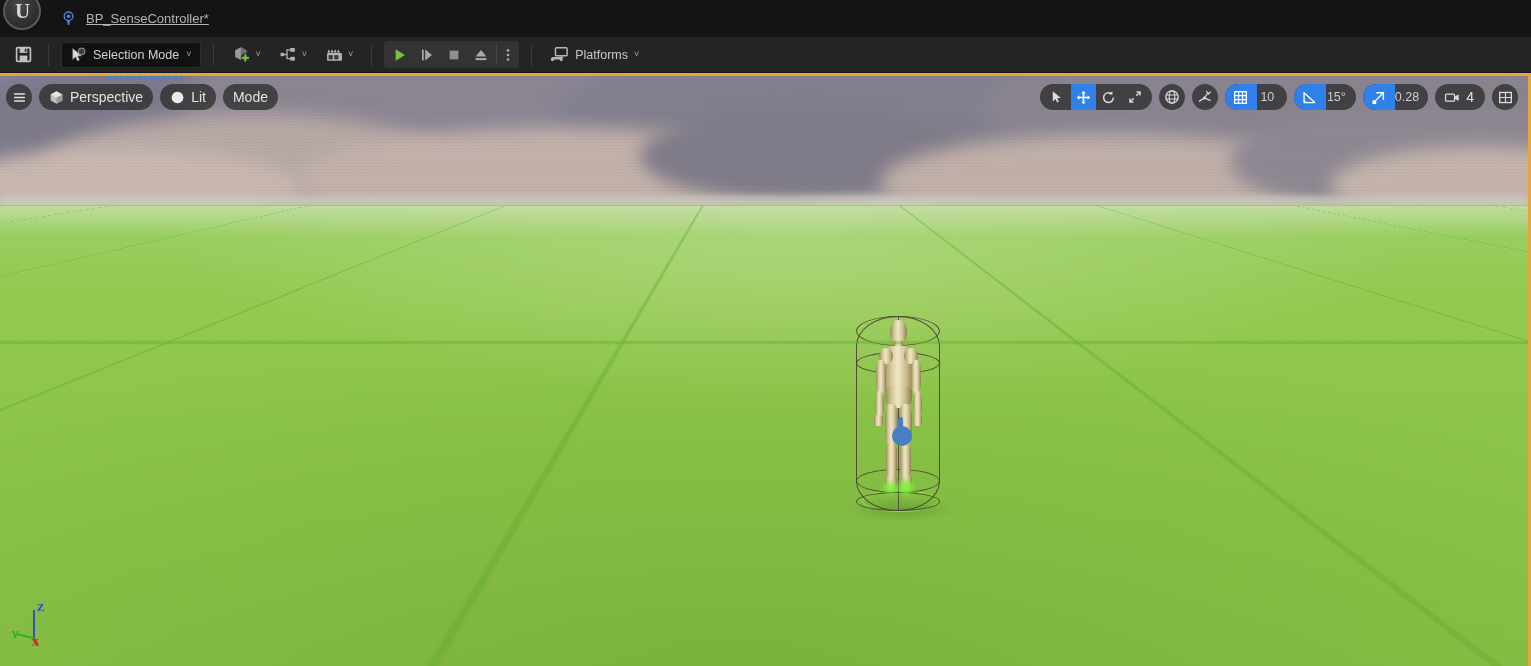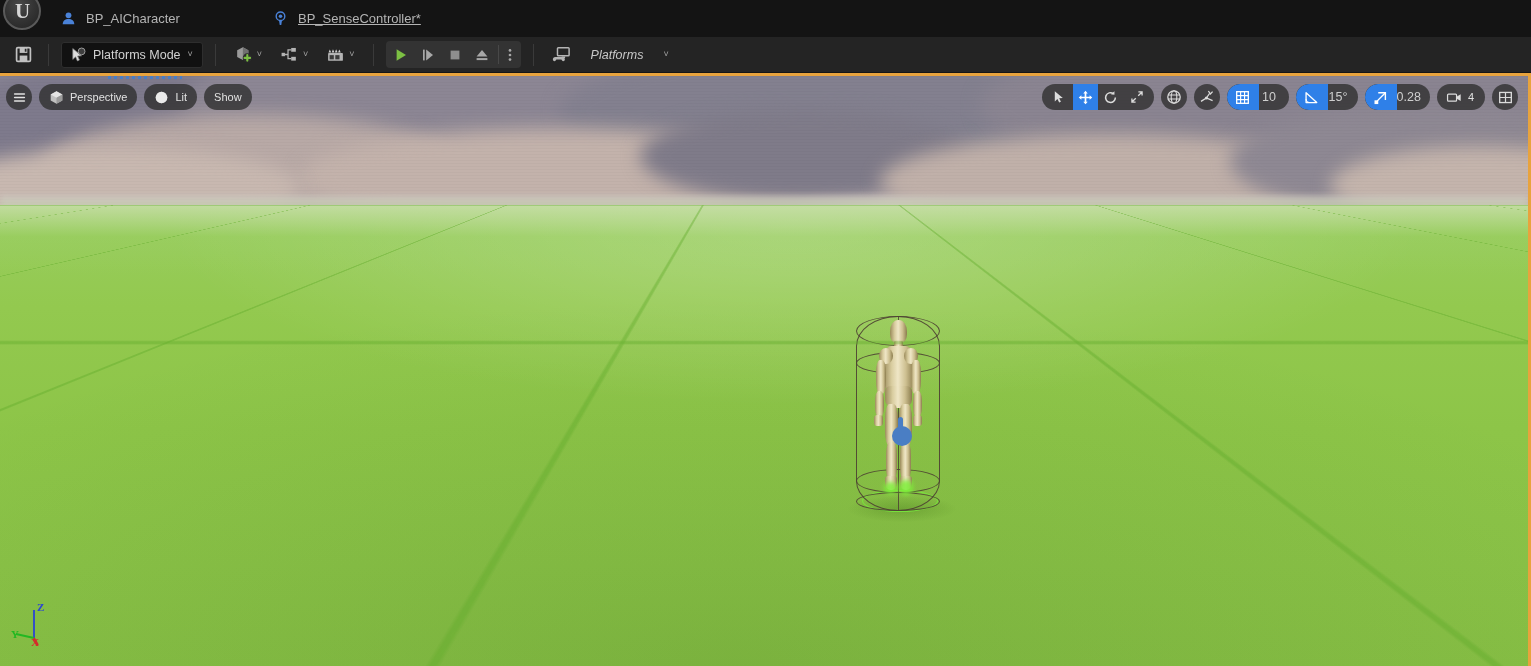--- a/index.html
+++ b/index.html
@@ -311,21 +311,21 @@
     display: flex; align-items: center; gap: 7px;
     z-index: 10;
   }
   .chip {
     height: 26px;
     display: flex; align-items: center; gap: 6px;
     padding: 0 10px;
     border-radius: 13px;
     background: rgba(48,48,48,0.80);
     color: #e2e2e2;
-    font-size: 11px;
+    font-size: 14px;
     box-sizing: border-box;
     white-space: nowrap;
   }
   .chip-icon-only {
     width: 26px; height: 26px;
     padding: 0;
     justify-content: center;
     border-radius: 50%;
   }
   .chip-group {
@@ -386,29 +386,20 @@
 <body>
 
 <div id="app">
 
   <div class="tabbar">
     <div class="ue-logo-wrap">
       <div class="ue-logo">U</div>
     </div>
 
 
-    <div class="tab" style="width:212px;">
-      <span class="tab-icon">
-        <svg width="15" height="15" viewBox="0 0 16 16">
-          <circle cx="8" cy="4.6" r="3.1" fill="#4a82d8"></circle>
-          <path d="M1.8 14.2 C1.8 10.3 4.5 8.4 8 8.4 C11.5 8.4 14.2 10.3 14.2 14.2 Z" fill="#4a82d8"></path>
-        </svg>
-      </span>
-      <span class="tab-label">BP_AICharacter</span>
-    </div>
 
     <div class="tab" style="width:230px;text-decoration:underline;">
       <span class="tab-icon">
         <svg width="15" height="15" viewBox="0 0 16 16">
           <circle cx="8" cy="5.6" r="4.6" fill="none" stroke="#4a82d8" stroke-width="1.5"></circle>
           <circle cx="8" cy="5.6" r="1.9" fill="#4a82d8"></circle>
           <path d="M6.3 9.6 L9.7 9.6 L8.8 15 L7.2 15 Z" fill="#4a82d8"></path>
         </svg>
       </span>
       <span class="tab-label">BP_SenseController*</span>
@@ -428,21 +419,21 @@
       </div>
     </div>
     <div class="tb-sep"></div>
 
     <div class="tb-group" style="padding-left:12px;padding-right:12px;">
       <div class="mode-btn">
         <svg width="16" height="16" viewBox="0 0 16 16">
           <path d="M2.8 1.6 L2.8 12.4 L5.6 9.8 L7.4 13.9 L9.4 13 L7.6 9 L11.4 8.8 Z" fill="#dedede" stroke="#8a8a8a" stroke-width="0.7"></path>
           <circle cx="11.6" cy="4.4" r="3.4" fill="#3e3e3e" stroke="#9a9a9a" stroke-width="1"></circle>
         </svg>
-        <span>Platforms Mode</span>
+        <span>Selection Mode</span>
         <span class="chev">˅</span>
       </div>
     </div>
     <div class="tb-sep"></div>
 
     <div class="tb-group" style="gap:10px;padding-left:14px;padding-right:14px;">
       <div class="tb-btn">
         <svg width="19" height="19" viewBox="0 0 18 18">
           <path d="M3 5 L8.4 2.2 L13.6 5 L13.6 11.4 L8.4 14.2 L3 11.4 Z" fill="#9a9a9a"></path>
           <path d="M8.4 2.2 L13.6 5 L13.6 11.4 L8.4 14.2 Z" fill="#707070"></path>
@@ -502,21 +493,21 @@
             <circle cx="7" cy="3.4" r="1.35" fill="#a8a8a8"></circle>
             <circle cx="7" cy="8" r="1.35" fill="#a8a8a8"></circle>
             <circle cx="7" cy="12.6" r="1.35" fill="#a8a8a8"></circle>
           </svg>
         </div>
       </div>
     </div>
     <div class="tb-sep"></div>
 
     <div class="tb-group" style="padding-left:14px;">
-      <div class="tb-btn" style="gap:20px;font-style:italic;">
+      <div class="tb-btn" style="gap:6px;">
         <svg width="19" height="19" viewBox="0 0 18 18">
           <rect x="5.2" y="2.6" width="11" height="7.6" rx="0.8" fill="none" stroke="#b4b4b4" stroke-width="1.4"></rect>
           <path d="M9.2 11.6 L12.4 11.6" stroke="#b4b4b4" stroke-width="1.4"></path>
           <path d="M2 11.4 h6.6 a2.4 2.4 0 0 1 2.4 2.4 a1.5 1.5 0 0 1 -2.7 0.9 l-0.6 -0.9 h-4.8 l-0.6 0.9 a1.5 1.5 0 0 1 -2.7 -0.9 a2.4 2.4 0 0 1 2.4 -2.4 z" fill="#b4b4b4" transform="translate(1.2,0)"></path>
         </svg>
         <span>Platforms</span>
         <span class="chev">˅</span>
       </div>
     </div>
   </div>
@@ -610,21 +601,21 @@
       </div>
       <div class="chip">
         <svg width="15" height="15" viewBox="0 0 16 16">
           <circle cx="8" cy="8" r="6.2" fill="#8e8e8e"></circle>
           <path d="M8 1.8 A6.2 6.2 0 0 1 8 14.2 A6.2 6.2 0 0 1 8 1.8" fill="#8e8e8e"></path>
           <path d="M8 1.8 a6.2 6.2 0 0 0 0 12.4 a4.2 4.2 0 0 0 0 -12.4" fill="#eaeaea"></path>
         </svg>
         <span>Lit</span>
       </div>
       <div class="chip">
-        <span>Show</span>
+        <span>Mode</span>
       </div>
     </div>
 
     <div class="vp-right">
 
       <div class="chip-group">
         <div class="cg-btn first">
           <svg width="14" height="14" viewBox="0 0 16 16">
             <path d="M3.2 1.4 L3.2 13.2 L6.2 10.2 L8.2 14.4 L10.2 13.4 L8.2 9.4 L12.4 9.2 Z" fill="#dcdcdc"></path>
           </svg>

